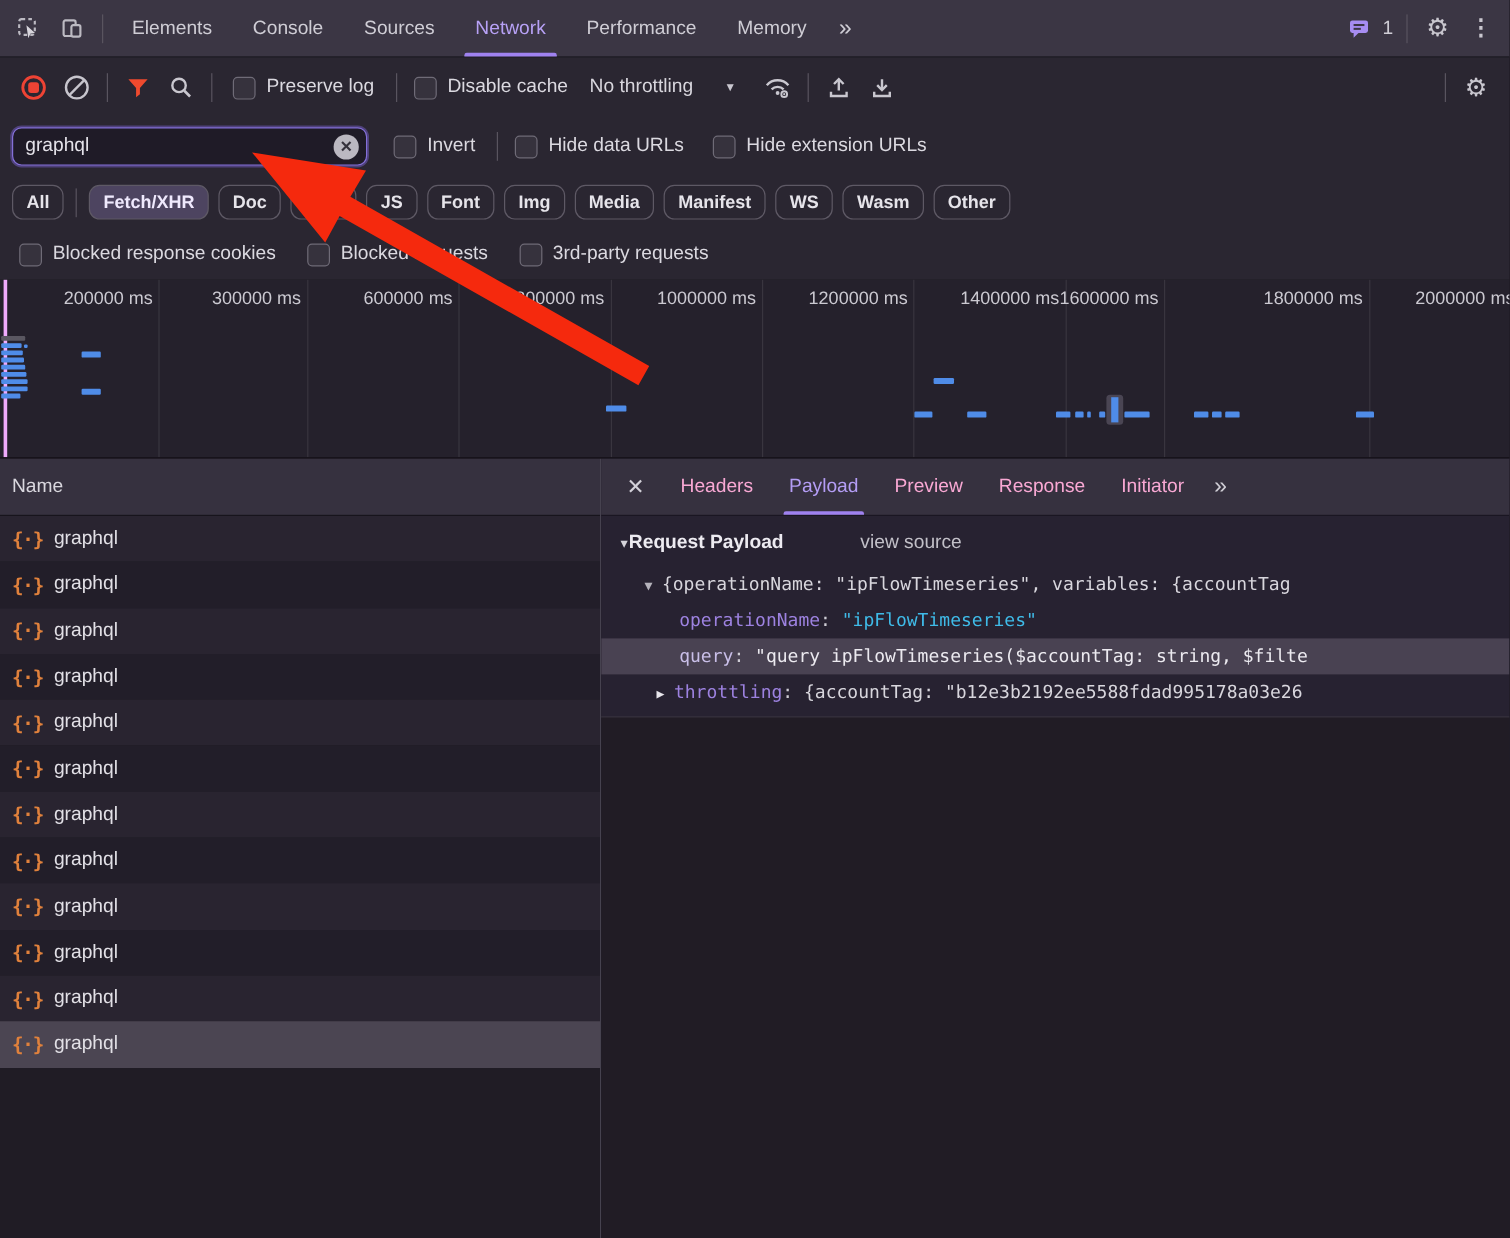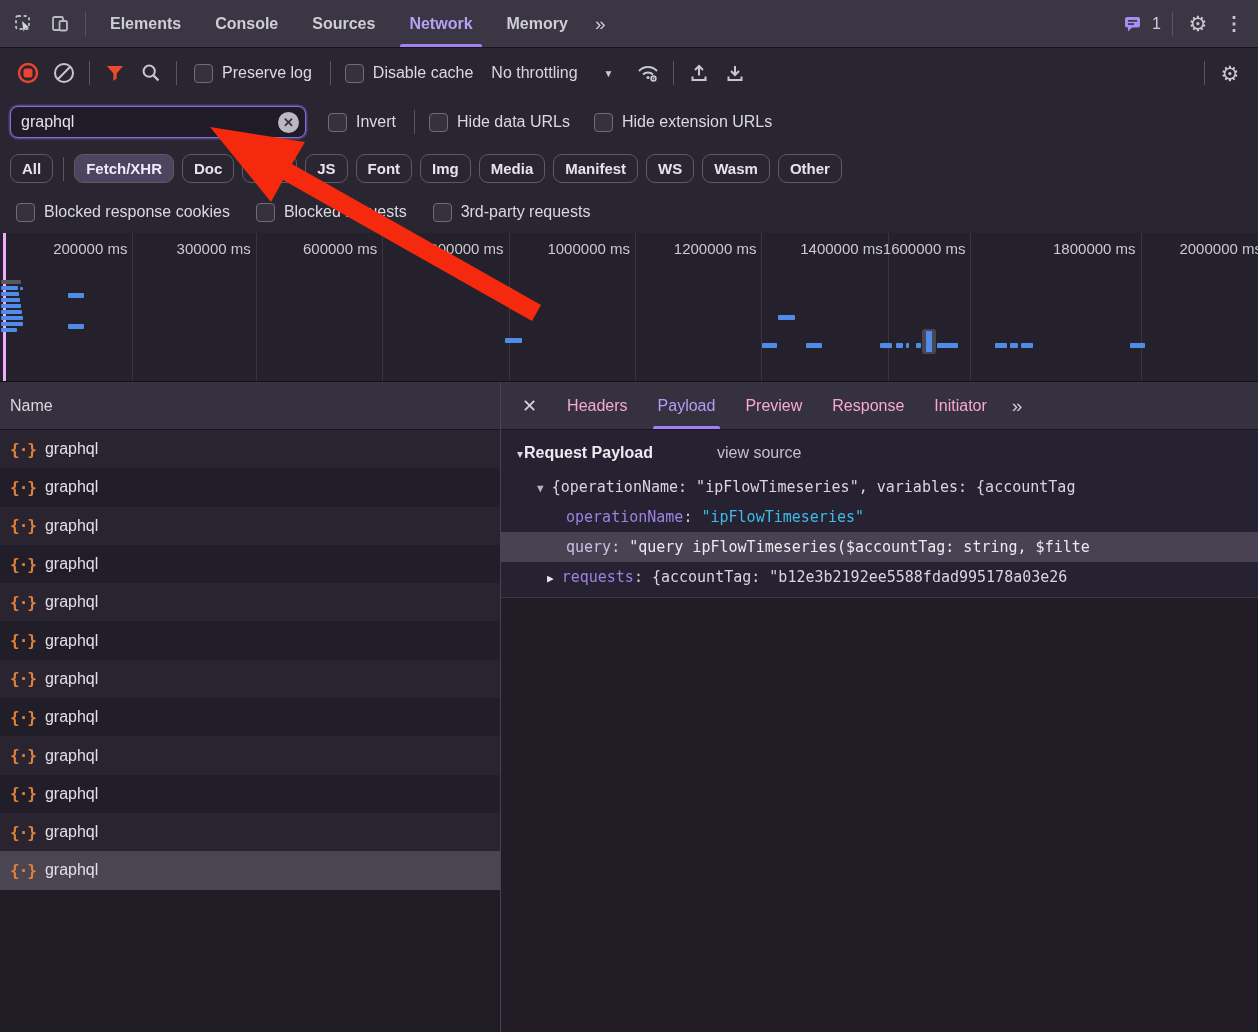--- a/index.html
+++ b/index.html
@@ -8,21 +8,21 @@
     background:#201c25;color:#d9d7de;
     font-family:"Liberation Sans",sans-serif;font-size:16px;
   }
   .dt{position:absolute;inset:0;display:flex;flex-direction:column;}
   
   .mtab{height:47px;flex:0 0 47px;background:#3b3644;display:flex;align-items:center;
         padding:0 6px;border-bottom:1px solid #17141c;}
   .icnbtn{width:36px;height:34px;display:flex;align-items:center;justify-content:center;flex:0 0 auto;}
   .vsep{width:1px;height:24px;background:#59545f;margin:0 7px;flex:0 0 auto;}
   .tabstrip{display:flex;height:100%;align-items:stretch;}
-  .tab{display:flex;align-items:center;padding:0 17px;color:#cfcdd5;position:relative;cursor:default;font-weight:bold;}
+  .tab{display:flex;align-items:center;padding:0 17px;color:#cfcdd5;position:relative;cursor:default;}
   .tab.active{color:#b7a1f5;}
   .tab.active::after{content:"";position:absolute;left:8px;right:8px;bottom:0;height:3px;
         background:#9f82f0;border-radius:2px 2px 0 0;}
   .moretabs{color:#cfcdd5;font-size:19px;padding:0 10px;letter-spacing:1px;}
   .mright{margin-left:auto;display:flex;align-items:center;}
   .issue-count{color:#cfcdd5;margin:0 4px 0 2px;}
   .glyph{color:#c9c7cf;font-size:21px;line-height:1;}
   
   .bars{background:#2a2631;}
   .trow{display:flex;align-items:center;padding:0 10px;}
@@ -118,20 +118,21 @@
         <rect x="3" y="3" width="10" height="13" rx="1.5" fill="none" stroke="#bcbac2" stroke-width="1.8"></rect>
         <rect x="9.5" y="7" width="7.5" height="9.5" rx="1.5" fill="#3b3644" stroke="#bcbac2" stroke-width="1.8"></rect>
       </svg>
     </div>
     <div class="vsep"></div>
     <div class="tabstrip">
         <div class="tab">Elements</div>
         <div class="tab">Console</div>
         <div class="tab">Sources</div>
         <div class="tab active">Network</div>
+        <div class="tab">Performance</div>
         <div class="tab">Memory</div>
       </div>
     <div class="moretabs">»</div>
     <div class="mright">
       <div class="icnbtn">
         <svg class="mini" width="19" height="19" viewBox="0 0 19 19">
           <rect x="2" y="3" width="15" height="10.5" rx="2" fill="#a78df2"></rect>
           <polygon points="5,13 5,17.5 9.5,13" fill="#a78df2"></polygon>
           <rect x="5" y="6" width="9" height="1.7" fill="#3b3644"></rect>
           <rect x="5" y="9.2" width="6" height="1.7" fill="#3b3644"></rect>
@@ -403,21 +404,21 @@
           <div class="jrow">
             <span class="jcaret">▼</span><span class="jplain">{operationName: "ipFlowTimeseries", variables: {accountTag</span>
           </div>
           <div class="jrow indent">
             <span class="jkey">operationName</span><span class="jpunc">: </span><span class="jstr">"ipFlowTimeseries"</span>
           </div>
           <div class="jrow indent hl">
             <span class="jkey onhl">query</span><span class="jpunc">: </span><span class="jval-hl">"query ipFlowTimeseries($accountTag: string, $filte</span>
           </div>
           <div class="jrow" style="padding-left:46px;">
-            <span class="jcaret white">▶</span><span class="jkey">requests</span><span class="jpunc">: </span><span class="jplain">{accountTag: "b12e3b2192ee5588fdad995178a03e26</span>
+            <span class="jcaret white">▶</span><span class="jkey">throttling</span><span class="jpunc">: </span><span class="jplain">{accountTag: "b12e3b2192ee5588fdad995178a03e26</span>
           </div>
         </div>
         <div class="jdivider"></div>
         <div class="jbelow"></div>
       </div>
     </div>
   </div>
 </div>
 
 <svg class="arrow-overlay" width="1258" height="1032" viewBox="0 0 1258 1032">

